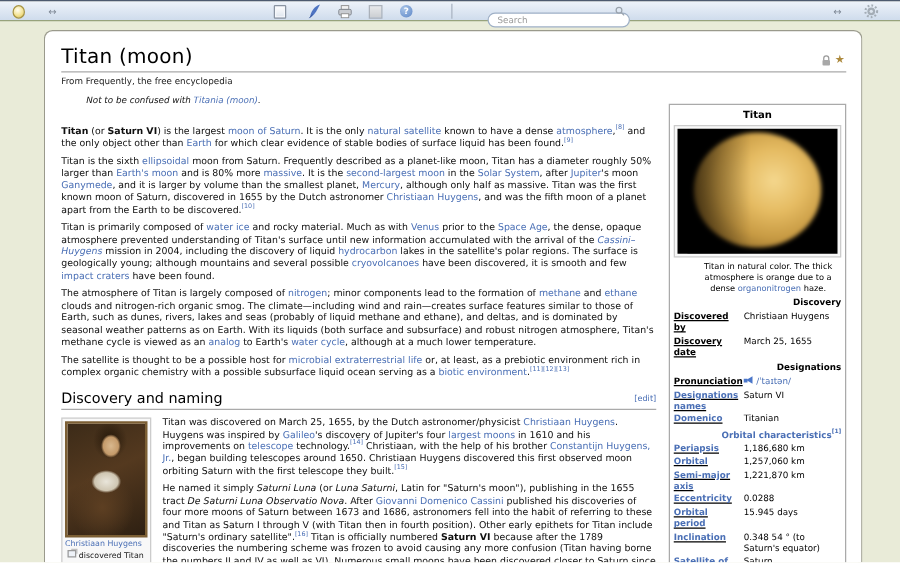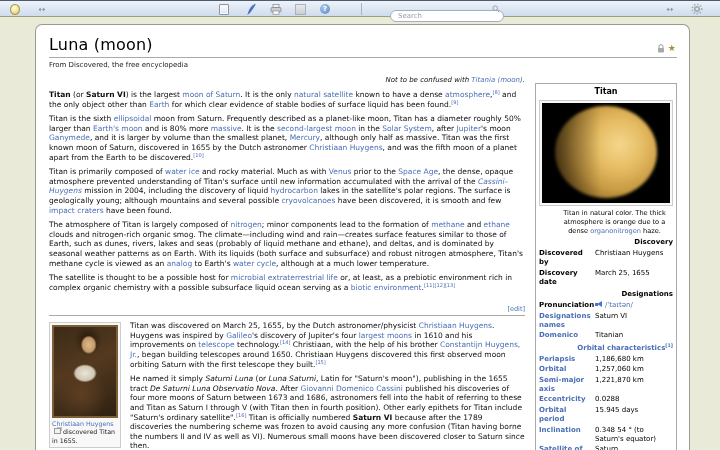--- a/index.html
+++ b/index.html
@@ -37,21 +37,21 @@
   
   .page{position:absolute;left:35px;top:24px;width:655px;bottom:0;background:#fff;
         border:1px solid #9a9a8c;border-bottom:none;border-radius:7px 7px 0 0;
         padding:10px 12px 0 13px;box-sizing:border-box;overflow:hidden;color:#111;}
 
   h1.title{font-size:16px;font-weight:normal;margin:0;padding:0 0 3px 0;border-bottom:1px solid #aaa;color:#000;position:relative;letter-spacing:.2px;}
   .title-icons{position:absolute;right:1px;bottom:4px;display:flex;align-items:center;gap:3px;}
   .fa-star{font-size:9px;color:#ad8a3e;line-height:1;}
   .tagline{font-size:7px;margin:3px 0 0 0;color:#222;}
 
-  .hatnote{font-style:italic;font-size:7px;margin:7px 0 6px 0;padding-left:20px;color:#111;text-align:right;}
+  .hatnote{font-style:italic;font-size:7px;margin:7px 0 16px 0;padding-left:20px;color:#111;}
 
   .para{font-size:7.5px;line-height:1.28;margin:0 0 5px 0;color:#0f0f0f;}
 
   h2.sec{font-size:11.5px;font-weight:normal;border-bottom:1px solid #aaa;margin:9px 0 5px 0;padding:0 0 2px 0;overflow:hidden;color:#000;}
   .editsection{float:right;font-size:6.5px;margin-top:4px;color:#4a6fb5;}
 
   
   .seg-t{}
   .seg-b{font-weight:bold;}
   .seg-i{font-style:italic;}
@@ -71,21 +71,21 @@
   .ib-imgframe{border:1px solid #ccc;background:#f8f8f8;padding:2px;}
   .ib-img{height:100px;background:#000;position:relative;overflow:hidden;}
   .ib-img::before{content:"";position:absolute;left:10%;top:3%;width:80%;height:92%;border-radius:50%;
       background:radial-gradient(circle at 63% 42%,#f4d78d 0%,#e5bb62 30%,#c79a43 55%,#8f6a28 76%,#40300e 90%,#000 100%);
       filter:blur(1.5px);}
   .ib-img::after{content:"";position:absolute;left:6%;top:0;width:40%;height:100%;
       background:linear-gradient(90deg,rgba(0,0,0,.55),rgba(0,0,0,0));}
   .ib-caption{font-size:6.6px;text-align:center;margin:3px 1px 2px 18px;line-height:1.3;}
   .ib-header{text-align:right;font-weight:bold;margin:3px 0 2px 0;font-size:7px;}
   .ib-row{display:flex;margin:1.5px 0;}
-  .ib-label{width:52px;flex:none;font-weight:bold;}
+  .ib-label{width:52px;flex:none;font-weight:bold;text-decoration:underline;}
   .ib-value{flex:1;padding-left:4px;}
 
   
   .thumb{float:left;width:72px;box-sizing:border-box;border:1px solid #ccc;background:#f8f8f8;
          padding:2px;margin:1px 9px 3px 0;font-size:6.3px;line-height:1.3;}
   .thumb-img{width:66px;height:93px;box-sizing:border-box;border:2px solid #7c5f34;
       background:
         radial-gradient(ellipse 11px 13px at 56% 20%, #d9b88e 0%, #c49a6a 55%, rgba(0,0,0,0) 72%),
         radial-gradient(ellipse 17px 19px at 55% 15%, #241709 0%, rgba(0,0,0,0) 80%),
         radial-gradient(ellipse 17px 13px at 50% 52%, #e9e5da 0%, #cfc6b2 55%, rgba(0,0,0,0) 70%),
@@ -141,30 +141,30 @@
         <circle cx="6" cy="6" r="4.7" fill="none" stroke="#a4adb6" stroke-width="1.7" stroke-dasharray="1.4 1.7"></circle>
         <circle cx="6" cy="6" r="3.1" fill="#a4adb6"></circle>
         <circle cx="6" cy="6" r="1.3" fill="#dde5ee"></circle>
       </svg>
     </div>
   </div>
 
   <div class="page">
 
     <h1 class="title">
-      <span>Luna (moon)</span>
+      <span>Titan (moon)</span>
       <span class="title-icons">
         <svg width="8" height="9" viewBox="0 0 8 9">
           <path d="M2 4 V2.6 A2 2 0 0 1 6 2.6 V4" fill="none" stroke="#9a9a9a" stroke-width="1"></path>
           <rect x="1" y="4" width="6" height="4.4" rx="0.8" fill="#a8a8a8"></rect>
         </svg>
         <span class="fa-star">★</span>
       </span>
     </h1>
-    <p class="tagline">From Discovered, the free encyclopedia</p>
+    <p class="tagline">From Frequently, the free encyclopedia</p>
 
     <div class="infobox">
       <div class="ib-title">Titan</div>
       <div class="ib-imgframe">
         <div class="ib-img"></div>
       </div>
       <div class="ib-caption"><span class="seg-t">Titan in natural color. The thick atmosphere is orange due to a dense </span><span class="seg-l">organonitrogen</span><span class="seg-t"> haze.</span></div>
       <div>
           <div class="ib-header"><span class="seg-b">Discovery</span></div>
           <div class="ib-row">
@@ -225,20 +225,21 @@
     <div>
         <p class="para"><span class="seg-b">Titan</span><span class="seg-t"> (or </span><span class="seg-b">Saturn VI</span><span class="seg-t">) is the largest </span><span class="seg-l">moon of Saturn</span><span class="seg-t">. It is the only </span><span class="seg-l">natural satellite</span><span class="seg-t"> known to have a dense </span><span class="seg-l">atmosphere</span><span class="seg-t">,</span><span class="seg-s">[8]</span><span class="seg-t"> and the only object other than </span><span class="seg-l">Earth</span><span class="seg-t"> for which clear evidence of stable bodies of surface liquid has been found.</span><span class="seg-s">[9]</span></p>
         <p class="para"><span class="seg-t">Titan is the sixth </span><span class="seg-l">ellipsoidal</span><span class="seg-t"> moon from Saturn. Frequently described as a planet-like moon, Titan has a diameter roughly 50% larger than </span><span class="seg-l">Earth's moon</span><span class="seg-t"> and is 80% more </span><span class="seg-l">massive</span><span class="seg-t">. It is the </span><span class="seg-l">second-largest moon</span><span class="seg-t"> in the </span><span class="seg-l">Solar System</span><span class="seg-t">, after </span><span class="seg-l">Jupiter</span><span class="seg-t">'s moon </span><span class="seg-l">Ganymede</span><span class="seg-t">, and it is larger by volume than the smallest planet, </span><span class="seg-l">Mercury</span><span class="seg-t">, although only half as massive. Titan was the first known moon of Saturn, discovered in 1655 by the Dutch astronomer </span><span class="seg-l">Christiaan Huygens</span><span class="seg-t">, and was the fifth moon of a planet apart from the Earth to be discovered.</span><span class="seg-s">[10]</span></p>
         <p class="para"><span class="seg-t">Titan is primarily composed of </span><span class="seg-l">water ice</span><span class="seg-t"> and rocky material. Much as with </span><span class="seg-l">Venus</span><span class="seg-t"> prior to the </span><span class="seg-l">Space Age</span><span class="seg-t">, the dense, opaque atmosphere prevented understanding of Titan's surface until new information accumulated with the arrival of the </span><span class="seg-il">Cassini–Huygens</span><span class="seg-t"> mission in 2004, including the discovery of liquid </span><span class="seg-l">hydrocarbon</span><span class="seg-t"> lakes in the satellite's polar regions. The surface is geologically young; although mountains and several possible </span><span class="seg-l">cryovolcanoes</span><span class="seg-t"> have been discovered, it is smooth and few </span><span class="seg-l">impact craters</span><span class="seg-t"> have been found.</span></p>
         <p class="para"><span class="seg-t">The atmosphere of Titan is largely composed of </span><span class="seg-l">nitrogen</span><span class="seg-t">; minor components lead to the formation of </span><span class="seg-l">methane</span><span class="seg-t"> and </span><span class="seg-l">ethane</span><span class="seg-t"> clouds and nitrogen-rich organic smog. The climate—including wind and rain—creates surface features similar to those of Earth, such as dunes, rivers, lakes and seas (probably of liquid methane and ethane), and deltas, and is dominated by seasonal weather patterns as on Earth. With its liquids (both surface and subsurface) and robust nitrogen atmosphere, Titan's methane cycle is viewed as an </span><span class="seg-l">analog</span><span class="seg-t"> to Earth's </span><span class="seg-l">water cycle</span><span class="seg-t">, although at a much lower temperature.</span></p>
         <p class="para"><span class="seg-t">The satellite is thought to be a possible host for </span><span class="seg-l">microbial extraterrestrial life</span><span class="seg-t"> or, at least, as a prebiotic environment rich in complex organic chemistry with a possible subsurface liquid ocean serving as a </span><span class="seg-l">biotic environment</span><span class="seg-t">.</span><span class="seg-s">[11]</span><span class="seg-s">[12]</span><span class="seg-s">[13]</span></p>
       </div>
 
     <h2 class="sec">
       <span class="editsection">[edit]</span>
+      <span>Discovery and naming</span>
     </h2>
 
     <div class="thumb">
       <div class="thumb-img"></div>
       <div class="thumb-caption"><span class="seg-l">Christiaan Huygens</span><span class="seg-enl"></span><span class="seg-t"> discovered Titan in 1655.</span></div>
     </div>
 
     <div>
         <p class="para"><span class="seg-t">Titan was discovered on March 25, 1655, by the Dutch astronomer/physicist </span><span class="seg-l">Christiaan Huygens</span><span class="seg-t">. Huygens was inspired by </span><span class="seg-l">Galileo</span><span class="seg-t">'s discovery of Jupiter's four </span><span class="seg-l">largest moons</span><span class="seg-t"> in 1610 and his improvements on </span><span class="seg-l">telescope</span><span class="seg-t"> technology.</span><span class="seg-s">[14]</span><span class="seg-t"> Christiaan, with the help of his brother </span><span class="seg-l">Constantijn Huygens, Jr.</span><span class="seg-t">, began building telescopes around 1650. Christiaan Huygens discovered this first observed moon orbiting Saturn with the first telescope they built.</span><span class="seg-s">[15]</span></p>
         <p class="para"><span class="seg-t">He named it simply </span><span class="seg-i">Saturni Luna</span><span class="seg-t"> (or </span><span class="seg-i">Luna Saturni</span><span class="seg-t">, Latin for "Saturn's moon"), publishing in the 1655 tract </span><span class="seg-i">De Saturni Luna Observatio Nova</span><span class="seg-t">. After </span><span class="seg-l">Giovanni Domenico Cassini</span><span class="seg-t"> published his discoveries of four more moons of Saturn between 1673 and 1686, astronomers fell into the habit of referring to these and Titan as Saturn I through V (with Titan then in fourth position). Other early epithets for Titan include "Saturn's ordinary satellite".</span><span class="seg-s">[16]</span><span class="seg-t"> Titan is officially numbered </span><span class="seg-b">Saturn VI</span><span class="seg-t"> because after the 1789 discoveries the numbering scheme was frozen to avoid causing any more confusion (Titan having borne the numbers II and IV as well as VI). Numerous small moons have been discovered closer to Saturn since then.</span></p>

